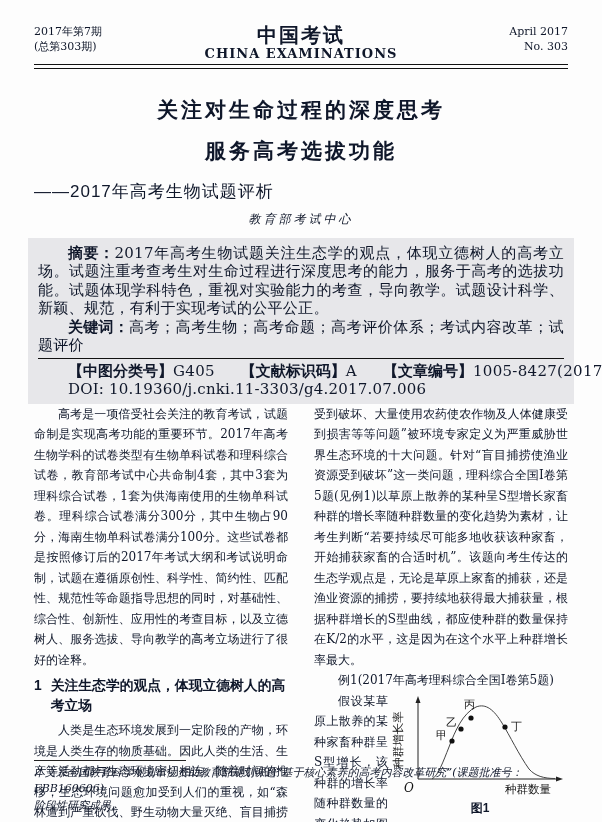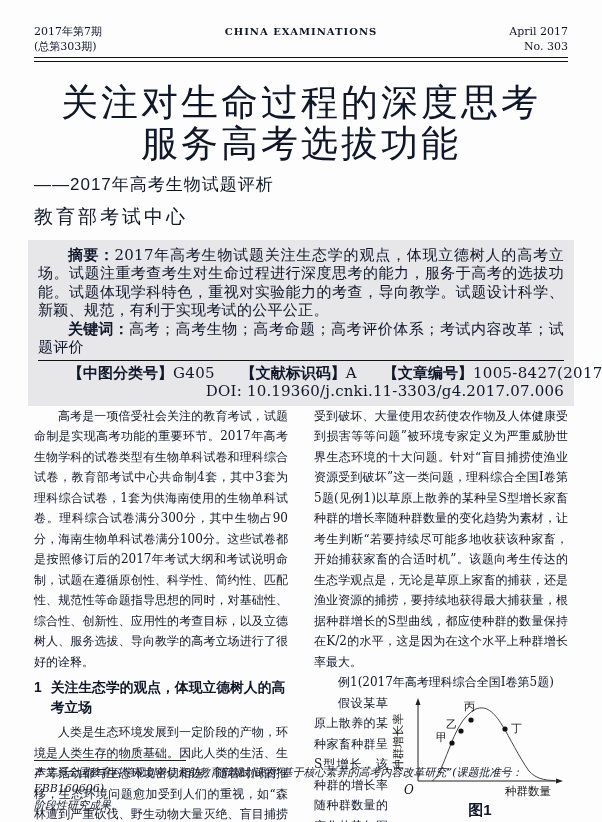--- a/index.html
+++ b/index.html
@@ -12,56 +12,56 @@
     font-family:"DejaVu Serif", serif;
     padding:24px 34px 0 34px;
     overflow:hidden;
   }
   
   .jheader { display:flex; justify-content:space-between; align-items:flex-start; font-size:11px; line-height:15px; }
   .jheader .left { text-align:left; width:130px; }
   .jheader .right { text-align:right; width:130px; }
   .jheader .center { text-align:center; flex:1; }
   .jtitle-cn { font-size:20px; font-weight:bold; letter-spacing:2px; line-height:22px; }
-  .jtitle-en { font-size:10px; font-weight:bold; letter-spacing:1px; }
+  .jtitle-en { font-size:13px; font-weight:bold; letter-spacing:1px; }
   .double-rule { margin-top:3px; border-top:1.6px solid #111; border-bottom:1.6px solid #111; height:4.5px; }
   
-  .atitle { margin-top:20px; text-align:center; font-weight:normal; font-size:37px; line-height:41px; letter-spacing:3px; }
+  .atitle { margin-top:20px; text-align:center; font-weight:bold; font-size:21px; line-height:41px; letter-spacing:3px; }
   .asub   { margin-top:9px; font-size:17px; font-family:"Liberation Sans", sans-serif; font-weight:500; letter-spacing:1px; }
-  .aauthor{ margin-top:8px; text-align:left; font-size:19px; letter-spacing:3px; }
+  .aauthor{ margin-top:8px; text-align:center; font-size:12px; letter-spacing:3px; font-style:italic; }
   
   .metabox {
     margin:10px -6px 0 -6px;
     background:#e7e7ea;
     padding:6px 10px 5px 10px;
     font-size:15px; line-height:18.5px;
     letter-spacing:0.3px;
   }
   .metabox p { text-align:justify; text-indent:2em; }
   .metabox b { letter-spacing:0; }
   .meta-sep { border:none; border-top:1.4px solid #111; margin:3px 0 3px 0; }
   .clc-row { display:flex; gap:26px; text-indent:0 !important; padding-left:2em;text-align:right; }
   .clc-row span { text-indent:0; white-space:nowrap; }
-  .doi-row { text-indent:2em; letter-spacing:0.2px;text-align:right; }
+  .doi-row { text-indent:2em; letter-spacing:0.2px; }
   
   .columns { display:flex; gap:26px; }
   .col { width:260px; font-size:12px; line-height:20.5px; text-align:justify; }
   .col p { text-indent:2em; }
   .col p.noindent { text-indent:0; }
   .sec-heading {
     display:flex; gap:9px; margin:6px 0 5px 0;
     font-family:"Liberation Sans", sans-serif;
     font-weight:bold; font-size:13.8px; line-height:19.5px; text-align:left;
   }
   .sec-heading .num { flex:none; }
   .kai { font-style:normal; }
   .example-wrap { overflow:visible; }
   .figure-block { float:right; width:176px; margin:2px 0 0 4px; text-align:center; }
   .figure-block svg { display:block; }
-  .fig-caption { font-weight:bold; font-size:15px; margin-top:2px; font-family:"Liberation Sans", sans-serif; }
+  .fig-caption { font-weight:bold; font-size:12px; margin-top:2px; font-family:"Liberation Sans", sans-serif; }
   svg .axis { stroke:#222; stroke-width:1; fill:none; }
   svg .curve { stroke:#444; stroke-width:1; fill:none; }
   svg .dot { fill:#111; }
   svg text { font-size:11px; fill:#111; font-family:"DejaVu Serif", serif; }
   svg text.axlbl { font-size:11.5px; }
   svg text.origin { font-style:italic; font-size:12px; }
   
   .footnote { position:absolute; left:34px; right:34px; bottom:8px; font-size:11px; line-height:16.5px; font-style:italic; }
   .footnote-rule { width:152px; border-top:1.2px solid #222; margin-bottom:4px; }
 </style>
@@ -69,20 +69,21 @@
 <body>
 
 <div class="page">
 
   <div class="jheader">
     <div class="left">
       <div>2017年第7期</div>
       <div>(总第303期)</div>
     </div>
     <div class="center">
+      <div class="jtitle-cn">中国考试</div>
       <div class="jtitle-en">CHINA EXAMINATIONS</div>
     </div>
     <div class="right">
       <div>April 2017</div>
       <div>No. 303</div>
     </div>
   </div>
   <div class="double-rule"></div>
 
   <div class="atitle">关注对生命过程的深度思考</div>

